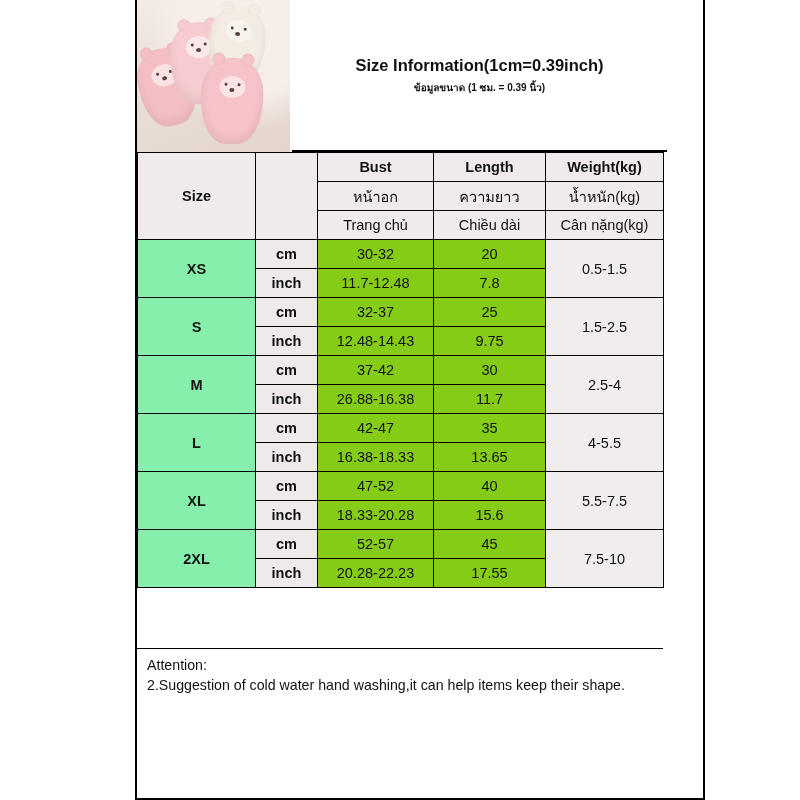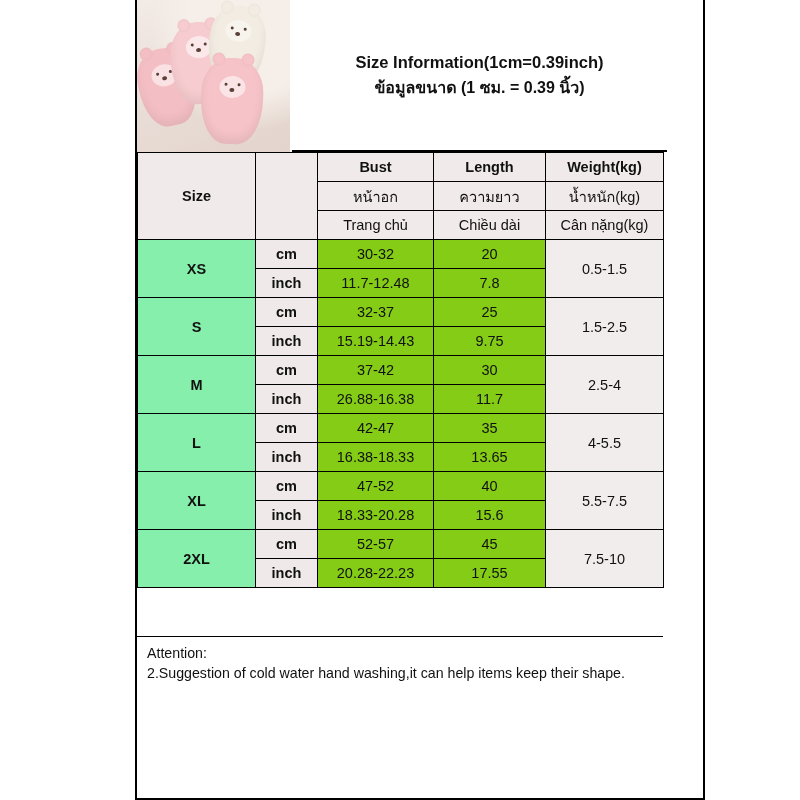--- a/index.html
+++ b/index.html
@@ -63,21 +63,21 @@
     left: 155px; top: 0;
     width: 375px; height: 152px;
     background: #fff;
     border-bottom: 2px solid #000;
     display: flex; flex-direction: column;
     align-items: center; justify-content: center;
     gap: 6px;
     padding: 10px 8px;
   }
   .title-line { font-size: 16.5px; font-weight: bold; color: #111; line-height: 1.25; text-align: center; white-space: nowrap;}
-  .title-line.l2 { font-size: 16px; }
+  .title-line.l2 { font-size: 10px; }
   .title-line.l3 { font-size: 16px; }
 
   table.sizes {
     position: absolute;
     left: 0; top: 152px;
     width: 526px;
     border-collapse: collapse;
     table-layout: fixed;
   }
   table.sizes td, table.sizes th {
@@ -98,21 +98,21 @@
   .hdr { background: #f0eaea; font-weight: bold; }
   .hdr-sub { background: #f0eaea; font-weight: normal; font-size: 14px; }
   .size-word { font-size: 23px; font-weight: bold; background:#f0eaea; }
   .unit-cell { background: #efe9e9; font-weight: bold; font-size: 13.5px; }
   .size-cell { background: #86efac; font-weight: bold; font-size: 15px; }
   .val-cell { background: #84cc16; }
   .wt-cell  { background: #f2eded; font-size: 14.5px; }
 
   .attention {
     position: absolute;
-    left: 0; bottom: 16px;
+    left: 0; bottom: 4px;
     width: 526px;
     padding: 6px 10px 10px 10px;
     background: #fff;
     border-top: 1.6px solid #000;
     font-size: 14.2px;
     line-height: 1.42;
     color: #111;
     height: 146px;
   }
   .attention p { margin: 0; }
@@ -211,21 +211,21 @@
 
         <tr>
           <td class="size-cell" rowspan="2">S</td>
           <td class="unit-cell">cm</td>
           <td class="val-cell">32-37</td>
           <td class="val-cell">25</td>
           <td class="wt-cell" rowspan="2">1.5-2.5</td>
         </tr>
         <tr>
           <td class="unit-cell">inch</td>
-          <td class="val-cell">15.19-14.43</td>
+          <td class="val-cell">12.48-14.43</td>
           <td class="val-cell">9.75</td>
         </tr>
 
         <tr>
           <td class="size-cell" rowspan="2">M</td>
           <td class="unit-cell">cm</td>
           <td class="val-cell">37-42</td>
           <td class="val-cell">30</td>
           <td class="wt-cell" rowspan="2">2.5-4</td>
         </tr>

